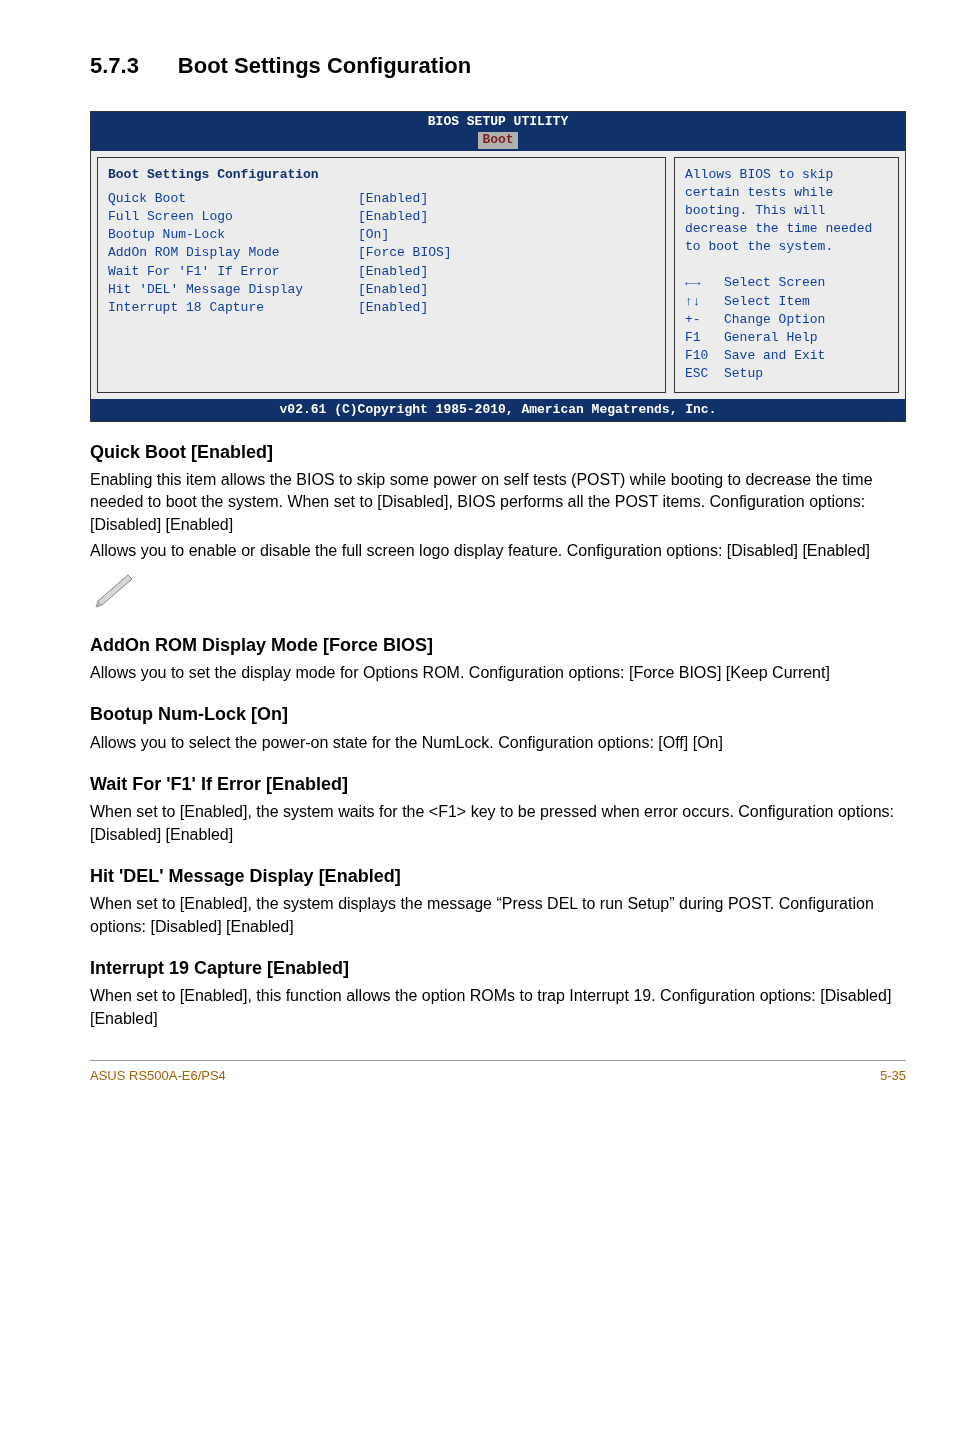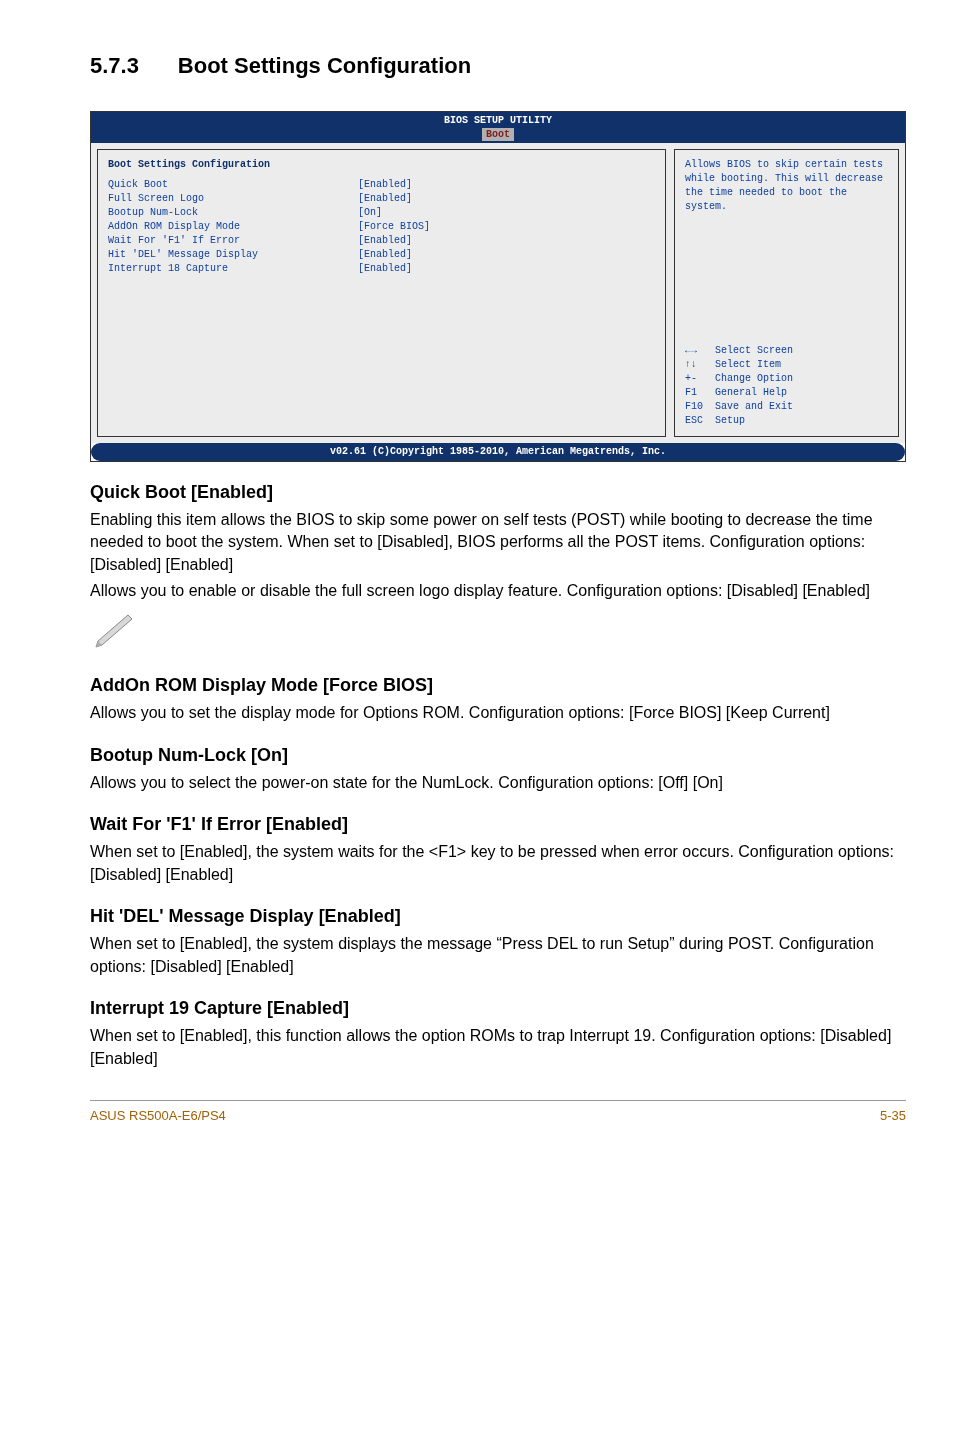--- a/index.html
+++ b/index.html
@@ -17,21 +17,21 @@
     margin: 0 auto;
     padding: 40px 48px 30px 90px;
   }
   .section-number { font-weight: bold; font-size: 22px; }
   .section-title  { font-weight: bold; font-size: 22px; margin-left: 30px; }
   h1.section { margin: 0 0 10px 0; }
   .bios {
     border: 1px solid #333;
     margin: 26px 0 18px 0;
     font-family: "Courier New", monospace;
-    font-size: 10px;
+    font-size: 13px;
   }
   .bios-header {
     background: #11316b;
     color: #fff;
     text-align: center;
     line-height: 1.3;
     padding: 2px 0;
     font-weight: bold;
   }
   .bios-header .tab {
@@ -59,34 +59,33 @@
   }
   .bios-row { display: flex; }
   .bios-row .label { flex: 0 0 250px; white-space: pre; }
   .bios-row .value { }
   .bios-right {
     flex: 0 0 225px;
     border: 1px solid #333;
     margin: 6px 6px 6px 4px;
     padding: 8px 10px;
     color: #1040a0;
-    height: 288px;          
+    height: 236px;          
     box-sizing: border-box;
     display: flex;
     flex-direction: column;
     justify-content: space-between;
   }
   .bios-nav div { white-space: pre; }
   .bios-footer {
     background: #11316b;
     color: #fff;
     text-align: center;
     font-weight: bold;
     padding: 2px 0;
-    border-radius: 9px;
   }
 
   h2.item { font-size: 18px; font-weight: bold; margin: 18px 0 4px 0; }
   p.body  { margin: 0 0 4px 0; }
 
   .note-row { display: flex; align-items: center; gap: 18px; margin: 6px 0 10px 0; }
   .note-icon { flex: 0 0 48px; }
   .note-text { flex: 1; border-top: 1px solid #666; border-bottom: 1px solid #666; padding: 8px 0; font-size: 15px; }
 
   .footer-line { border-top: 1px solid #999; margin-top: 30px; padding-top: 6px;

